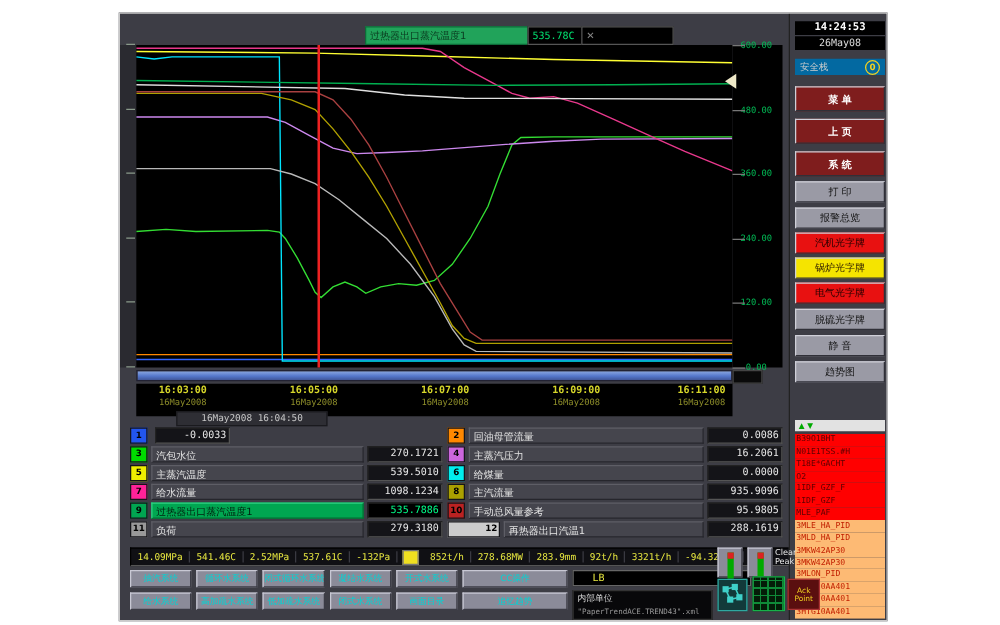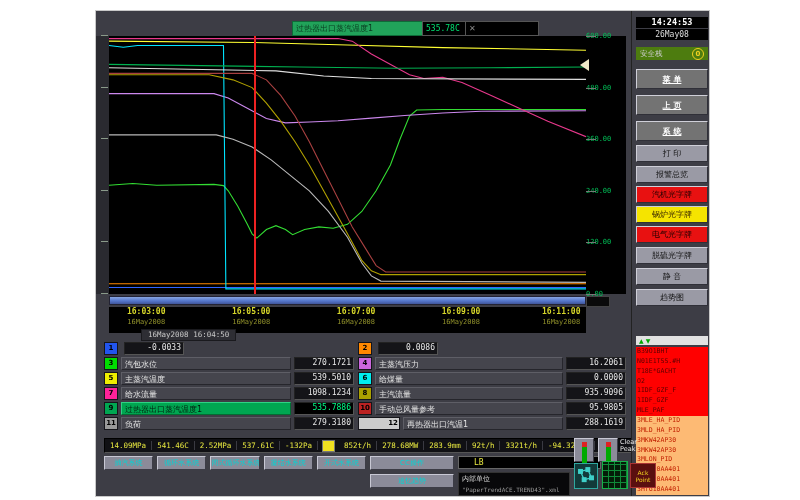--- a/index.html
+++ b/index.html
@@ -17,35 +17,35 @@
   #hdr-val{left:326px;width:38px;color:#00e070;font-family:"DejaVu Sans Mono",monospace;}
   #hdr-aux{left:369px;width:66px;color:#888;}
   
   .yleft{position:absolute;left:0;top:25px;width:13px;height:258px;background:#2a2a30;}
   .yleft i{position:absolute;right:1px;width:7px;height:1px;background:#8a9a8a;}
   .plot{position:absolute;left:13px;top:25px;width:477px;height:258px;background:#000;}
   .plot svg{position:absolute;left:0;top:0;width:100%;height:100%;}
   #cursor{position:absolute;top:0;width:2px;height:100%;background:#ee2222;}
   .yaxis{position:absolute;left:490px;top:25px;width:40px;height:258px;background:#000;}
   .ytick{position:absolute;left:0;width:100%;transform:translateY(-50%);
-         font:7px "DejaVu Sans Mono",monospace;color:#00bb55;text-align:left;padding-right:2px;box-sizing:border-box;}
+         font:7px "DejaVu Sans Mono",monospace;color:#00bb55;text-align:center;padding-right:2px;box-sizing:border-box;}
   .ytick::before{content:"";position:absolute;left:0;top:50%;width:10px;height:1px;background:#777;}
   #marker{position:absolute;left:484px;width:0;height:0;border-top:6px solid transparent;
           border-bottom:6px solid transparent;border-right:9px solid #efe9c8;transform:translateY(-50%);}
   .scrollbar{position:absolute;left:13px;top:285px;width:477px;height:9px;
              background:linear-gradient(#89a6e0,#5577cc 55%,#40569a);border:1px solid #223;box-sizing:border-box;}
   .scrollend{position:absolute;left:490px;top:285px;width:24px;height:11px;background:#0a0a0a;border:1px solid #444;box-sizing:border-box;}
   
   .taxis{position:absolute;left:13px;top:296px;width:477px;height:26px;background:#000;}
   .xtick{position:absolute;top:0;transform:translateX(-50%);text-align:center;}
   .xt-time{font:bold 8px "DejaVu Sans Mono",monospace;color:#d6d62a;}
   .xt-date{font:7px "DejaVu Sans Mono",monospace;color:#8f8f2a;margin-top:2px;}
   
   #legend-ts{position:absolute;left:45px;top:318px;font:7.5px "DejaVu Sans Mono",monospace;color:#c8c8c8;
-             background:#2e2e34;border:1px solid #1a1a1e;padding:0 6px;height:10px;line-height:10px;}
+             background:#2e2e34;border:1px solid #1a1a1e;padding:0 19px;height:10px;line-height:10px;}
   .lcol{position:absolute;top:331px;display:flex;flex-direction:column;gap:2px;}
   #legend-left{left:8px;width:250px;}
   #legend-right{left:262px;width:268px;}
   .lrow{height:13px;display:flex;align-items:center;}
   .sw{width:12px;height:11px;font:bold 7px "DejaVu Sans",sans-serif;color:#000;text-align:center;
       line-height:11px;margin-right:3px;border:1px solid #15151a;flex:none;}
   .ll{flex:1;height:13px;line-height:13px;font-size:8px;color:#e3e3e3;background:#45454d;
       border:1px solid;border-color:#5e5e66 #26262c #26262c #5e5e66;padding:0 3px;white-space:nowrap;overflow:hidden;box-sizing:border-box;}
   .lv{margin-left:3px;width:60px;flex:none;height:13px;line-height:13px;background:#141418;
       border:1px solid;border-color:#222 #555 #555 #222;color:#e8e8e8;
@@ -83,29 +83,29 @@
                              repeating-linear-gradient(90deg,transparent 0 5px,#0f8a38 5px 6px);}
   .ackpoint{position:absolute;left:534px;top:452px;width:26px;height:25px;background:#5a0f0f;
             border:1px solid #a33;color:#f0d020;font-size:6px;line-height:1.2;text-align:center;
             padding-top:5px;box-sizing:border-box;z-index:3;}
   
   .sidebar{position:absolute;left:535px;top:0;width:80px;height:487px;background:#3d3d45;border-left:1px solid #222;box-sizing:border-box;}
   .clock{position:absolute;left:4px;top:6px;width:72px;height:11px;background:#000;color:#fff;
          font:bold 8.5px "DejaVu Sans Mono",monospace;text-align:center;line-height:11px;}
   .dateline{position:absolute;left:4px;top:18px;width:72px;height:11px;background:#000;color:#ddd;
          font:8px "DejaVu Sans Mono",monospace;text-align:center;line-height:11px;}
-  .safety{position:absolute;left:4px;top:36px;width:72px;height:13px;background:#4d7c0f;display:flex;
+  .safety{position:absolute;left:4px;top:36px;width:72px;height:13px;background:#0369a1;display:flex;
           align-items:center;padding:0 4px;box-sizing:border-box;}
   .safety .lab{font-size:7.5px;color:#ccc;flex:1;}
   .safety .cnt{width:10px;height:10px;border:1px solid #f0d020;border-radius:50%;color:#f0d020;
                font:bold 7px "DejaVu Sans",sans-serif;text-align:center;line-height:10px;}
   #side-buttons{position:absolute;left:4px;top:52px;width:72px;display:flex;flex-direction:column;}
   .sbtn{height:17px;line-height:16px;text-align:center;font-size:8px;margin-top:4px;
         border:1px solid;border-color:#cfcfd8 #303038 #303038 #cfcfd8;box-sizing:border-box;white-space:nowrap;overflow:hidden;}
-  .sbtn.blue{height:20px;line-height:19px;margin-top:6px;background:#737373;color:#fff;font-weight:bold;text-decoration:underline;}
+  .sbtn.blue{height:20px;line-height:19px;margin-top:6px;background:#7f1d1d;color:#fff;font-weight:bold;}
   .sbtn.gray{background:#9a9aa5;color:#111;}
   .sbtn.red{background:#e81111;color:#200;margin-top:3px;}
   .sbtn.yellow{background:#f5e400;color:#320;margin-top:3px;}
   .alarm-head{position:absolute;left:4px;top:325px;width:72px;height:9px;background:#e2e2e2;
               font:bold 6px "DejaVu Sans",sans-serif;color:#0a0;line-height:9px;padding:0 3px;box-sizing:border-box;}
   #alarm-list{position:absolute;left:4px;top:336px;width:72px;bottom:3px;display:flex;flex-direction:column;overflow:hidden;}
   .arow{flex:1;font:6.5px "DejaVu Sans Mono",monospace;line-height:1.4;padding-left:1px;
         white-space:nowrap;overflow:hidden;}
   .arow.red{background:#ff0000;color:#5c0000;}
   .arow.yellow{background:#fdba74;color:#c22000;}
@@ -210,20 +210,21 @@
           </div>
           <div class="lrow">
             <span class="sw" style="background: rgb(153, 153, 153);">11</span>
             <span class="ll">负荷</span>
             <span class="lv">279.3180</span>
           </div>
         </div>
       <div class="lcol" id="legend-right">
           <div class="lrow">
             <span class="sw" style="background: rgb(255, 136, 0);">2</span>
+            <span class="ll">回油母管流量</span>
             <span class="lv">0.0086</span>
           </div>
           <div class="lrow">
             <span class="sw" style="background: rgb(204, 102, 221);">4</span>
             <span class="ll">主蒸汽压力</span>
             <span class="lv">16.2061</span>
           </div>
           <div class="lrow">
             <span class="sw" style="background: rgb(0, 238, 238);">6</span>
             <span class="ll">给煤量</span>
@@ -260,20 +261,27 @@
           <span class="seg">3321t/h</span>
           <span class="seg">-94.32MPa</span>
         </div>
 
       <div class="navrow" id="nav-row1">
           <div class="navbtn">抽汽系统</div>
           <div class="navbtn">循环水系统</div>
           <div class="navbtn">闭式循环水系统</div>
           <div class="navbtn">凝结水系统</div>
           <div class="navbtn">开式水系统</div>
+        </div>
+      <div class="navrow" id="nav-row2">
+          <div class="navbtn">给水系统</div>
+          <div class="navbtn">高加疏水系统</div>
+          <div class="navbtn">低加疏水系统</div>
+          <div class="navbtn">闭式水系统</div>
+          <div class="navbtn">画面目录</div>
         </div>
       <div class="bigbtn" id="cc-btn">CC操作</div>
       <div class="bigbtn" id="recall-btn">追忆趋势</div>
       <div class="tagbox">LB</div>
       <div class="infobox">
         <div class="info1">内部单位</div>
         <div class="info2">"PaperTrendACE.TREND43".xml</div>
       </div>
 
       <div class="slider" id="slider1">

